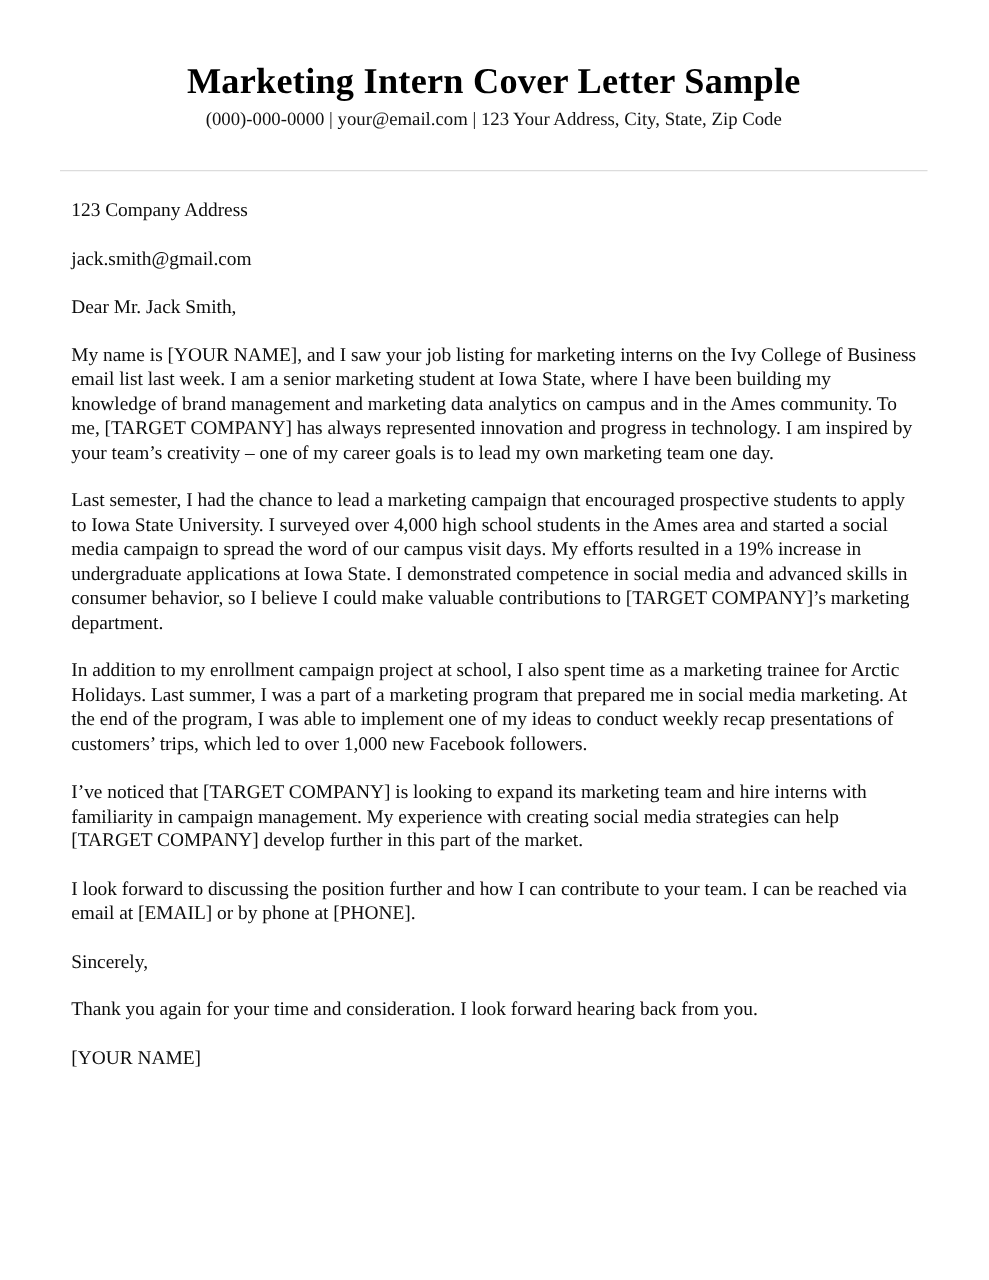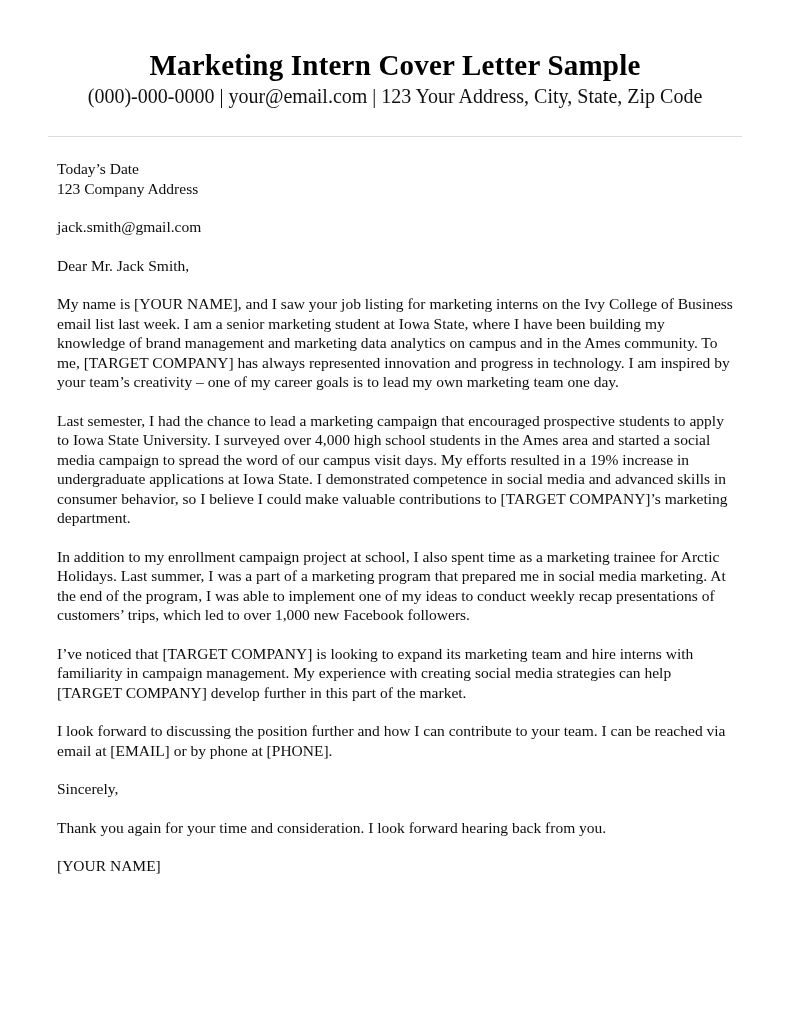--- a/index.html
+++ b/index.html
@@ -27,21 +27,21 @@
   .page-title {
     margin: 0;
     font-size: 29px;
     line-height: 34px;
     font-weight: bold;
     color: #000000;
     letter-spacing: 0.2px;
   }
   .header-contact-line {
     margin-top: 5px;
-    font-size: 20px;
+    font-size: 15px;
     line-height: 18px;
     color: #111111;
   }
   .header-divider {
     height: 1px;
     background: #dcdcdc;
     margin: 31px -9px 0 -9px;
   }
   .letter-body {
     margin-top: 22px;
@@ -71,21 +71,20 @@
   <div class="letter-header">
     <h1 class="page-title">Marketing Intern Cover Letter Sample</h1>
     <div class="header-contact-line">(000)-000-0000 | your@email.com | 123 Your Address, City, State, Zip Code</div>
   </div>
 
   <div class="header-divider"></div>
 
   <div class="letter-body">
 
     <div class="block">
-      <div class="line">Today’s Date</div>
       <div class="line">123 Company Address</div>
     </div>
 
     <div class="block">
       <div class="line">jack.smith@gmail.com</div>
     </div>
 
     <p>Dear Mr. Jack Smith,</p>
 
     <p>My name is [YOUR NAME], and I saw your job listing for marketing interns on the Ivy College of Business email list last week. I am a senior marketing student at Iowa State, where I have been building my knowledge of brand management and marketing data analytics on campus and in the Ames community. To me, [TARGET COMPANY] has always represented innovation and progress in technology. I am inspired by your team’s creativity – one of my career goals is to lead my own marketing team one day.</p>

